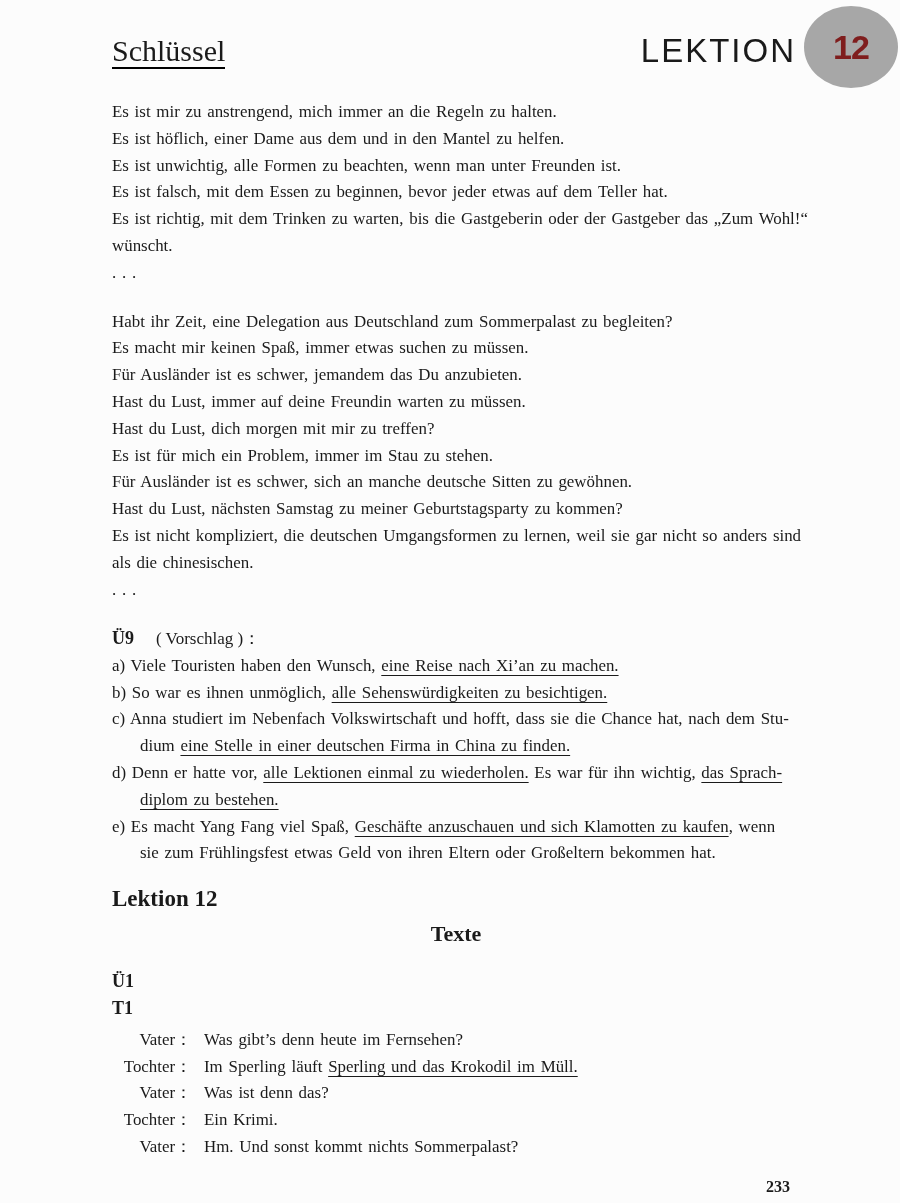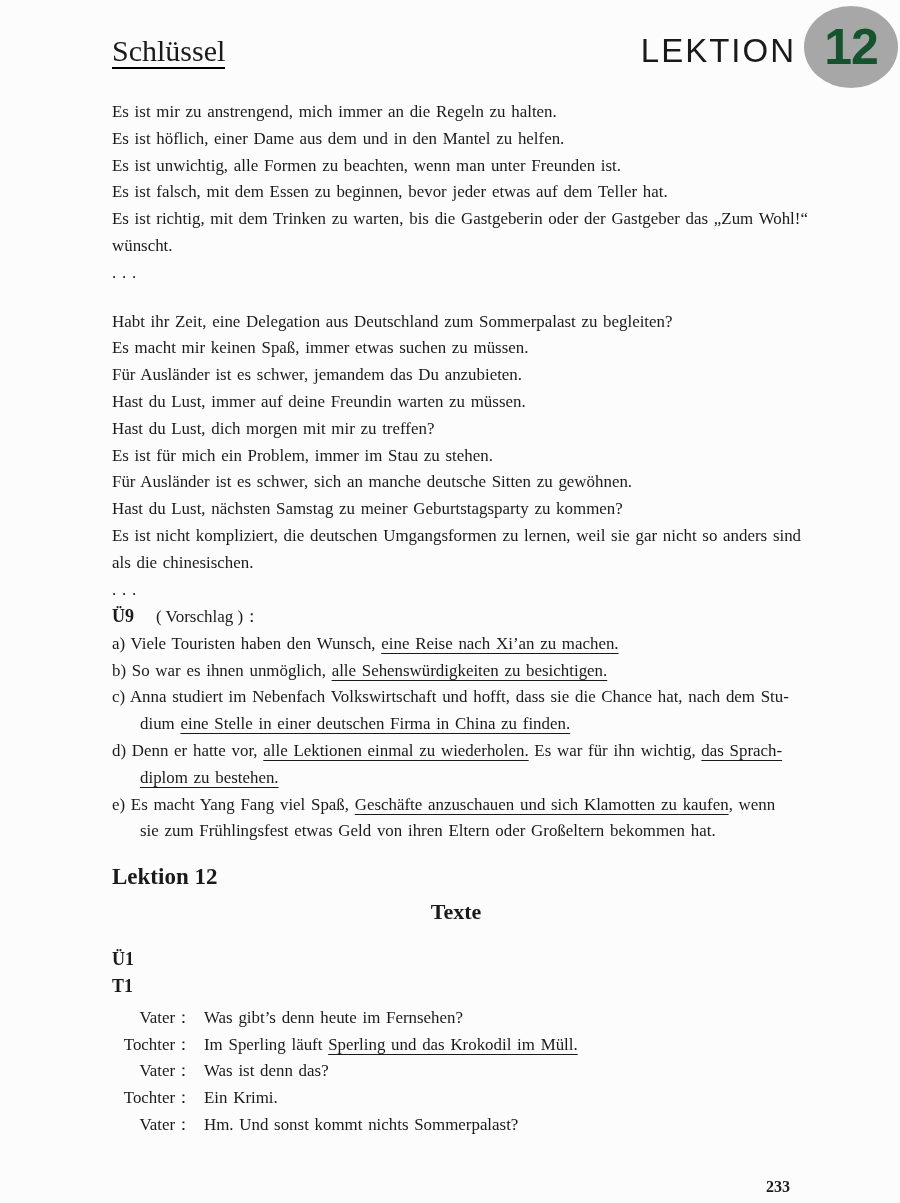--- a/index.html
+++ b/index.html
@@ -27,38 +27,38 @@
     font-weight:500;
   }
   .lesson-badge {
     position:absolute; top:6px; right:2px;
     width:94px; height:82px; border-radius:50%;
     background:#a7a7a7;
     display:flex; align-items:center; justify-content:center;
   }
   .lesson-badge .num {
     font-family:"Liberation Sans", sans-serif;
-    font-weight:bold; font-size:50px; color:#14532d; letter-spacing:-1px;
+    font-weight:bold; font-size:34px; color:#7f1d1d; letter-spacing:-1px;
   }
   
   .content { padding:0 100px 0 112px; }
   .tline {
     font-size:16.9px; line-height:26.8px; height:26.8px;
     white-space:nowrap; word-spacing:1.5px;
   }
   .tline .u, .dtext .u {
     text-decoration:underline;
     text-underline-offset:4px;
     text-decoration-thickness:1px;
   }
   .tline.indent { padding-left:28px; }
   .block-1 { margin-top:30px;font-family:Liberation Serif, serif; }
   .block-2 { margin-top:22px; }
   
-  .u9 { }
+  .u9 { margin-top:22px; }
   .u9-head { font-size:17px; line-height:27.5px; height:27.5px; }
   .u9-label { font-weight:bold; font-size:18px; }
   .u9-suffix { margin-left:22px; }
   
   .center-head-1 { margin-top:15px; text-align:left; font-weight:bold; font-size:23px; line-height:34px; }
   .center-head-2 { text-align:center; font-weight:bold; font-size:22px; line-height:36px; }
   
   .u1-block { margin-top:16px; }
   .bold-label { font-weight:bold; font-size:18px; line-height:27px; height:27px; }
   

